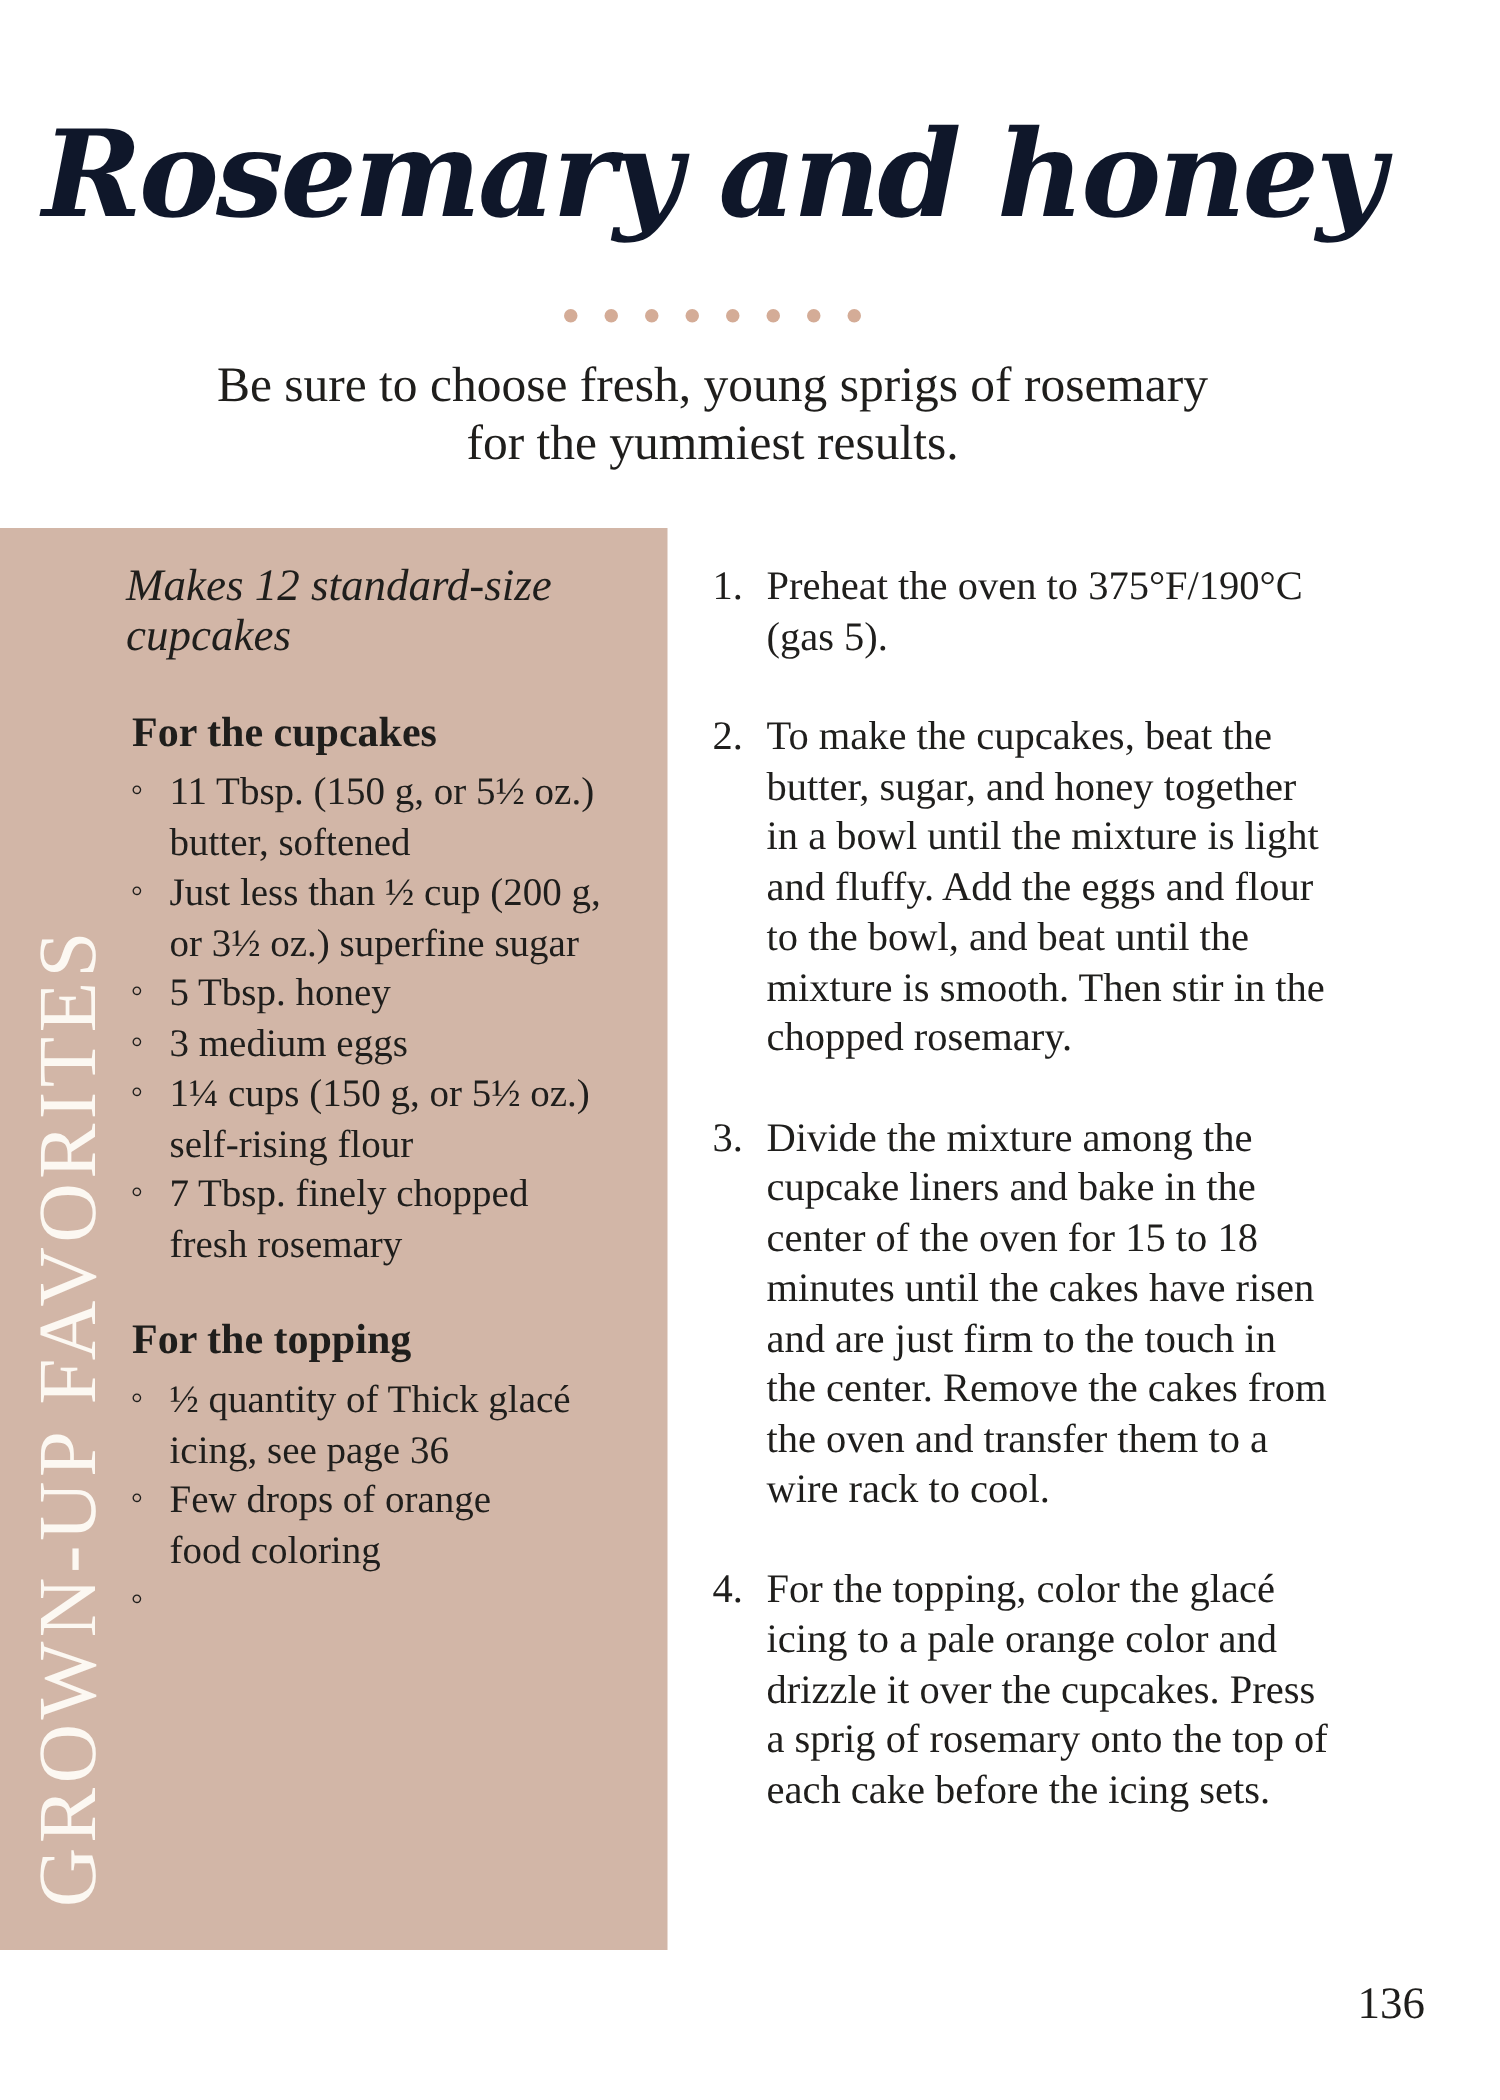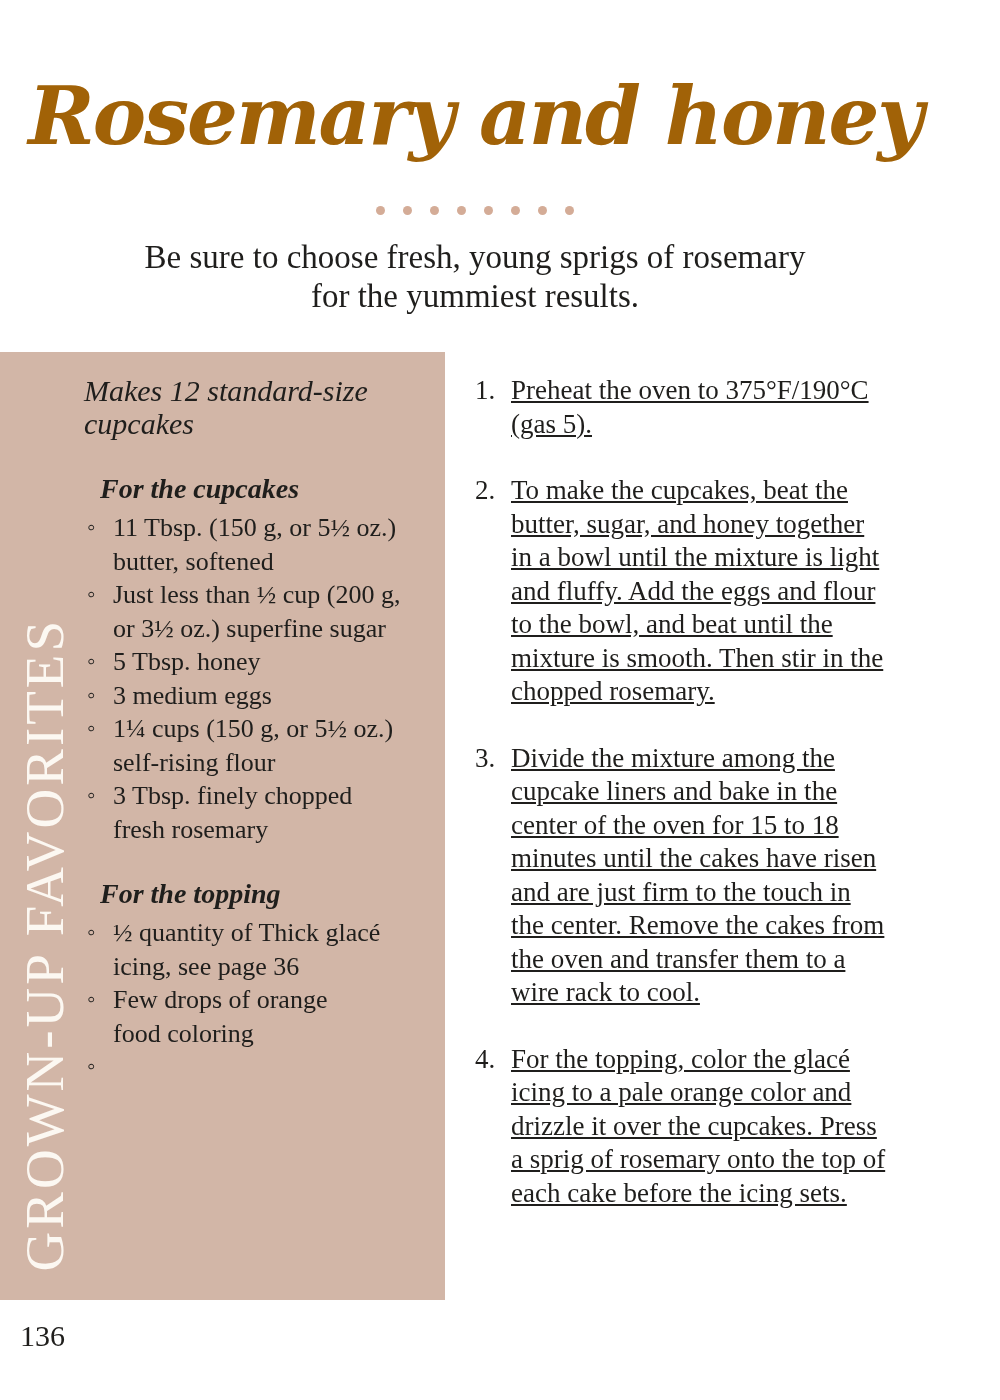--- a/index.html
+++ b/index.html
@@ -24,21 +24,21 @@
     left: 0;
     width: 950px;
     margin: 0;
     text-align: center;
     font-family: "DejaVu Serif", serif;
     font-style: italic;
     font-weight: bold;
     font-size: 80px;
     line-height: 1.3;
     letter-spacing: -2px;
-    color: #a16207;
+    color: #0f172a;
   }
 
   
   .ornament {
     position: absolute;
     top: 206px;
     left: 0;
     width: 950px;
     display: flex;
     justify-content: center;
@@ -98,25 +98,24 @@
     top: 22px;
     right: 24px;
   }
   .makes {
     margin: 0 0 31px 0;
     font-style: italic;
     font-size: 30px;
     line-height: 33px;
   }
   .ghead {
-    margin: 0 0 5px 16px;
+    margin: 0 0 5px 4px;
     font-size: 28px;
     line-height: 35px;
     font-weight: bold;
-    font-style: italic;
   }
   .ghead.second {
     margin-top: 30px;
   }
   ul.ing-list {
     list-style: none;
     margin: 0;
     padding: 0;
   }
   ul.ing-list li {
@@ -149,33 +148,31 @@
     margin: 0 0 33px 0;
     font-size: 27px;
     line-height: 33.5px;
   }
   .snum {
     width: 36px;
     flex-shrink: 0;
   }
   .stext {
     flex: 1;
-    text-decoration: underline;
   }
 
   
   .pagenum {
     position: absolute;
     top: 1318px;
     left: 0;
     width: 950px;
-    text-align: left;
+    text-align: right;
     font-size: 30px;
     line-height: 36px;
-    padding-left: 20px;
   }
 </style>
 </head>
 <body>
 
 <div class="page">
 
   <h1 class="title">Rosemary and honey</h1>
 
   <div class="ornament">
@@ -220,21 +217,21 @@
             <span class="bullet">◦</span>
             <span class="itext">3 medium eggs</span>
           </li>
           <li>
             <span class="bullet">◦</span>
             <span class="itext">1¼ cups (150 g, or 5½ oz.)
 self-rising flour</span>
           </li>
           <li>
             <span class="bullet">◦</span>
-            <span class="itext">3 Tbsp. finely chopped
+            <span class="itext">7 Tbsp. finely chopped
 fresh rosemary</span>
           </li>
         </ul>
       </section>
 
       <section>
         <h2 class="ghead second">For the topping</h2>
         <ul class="ing-list">
           <li>
             <span class="bullet">◦</span>

